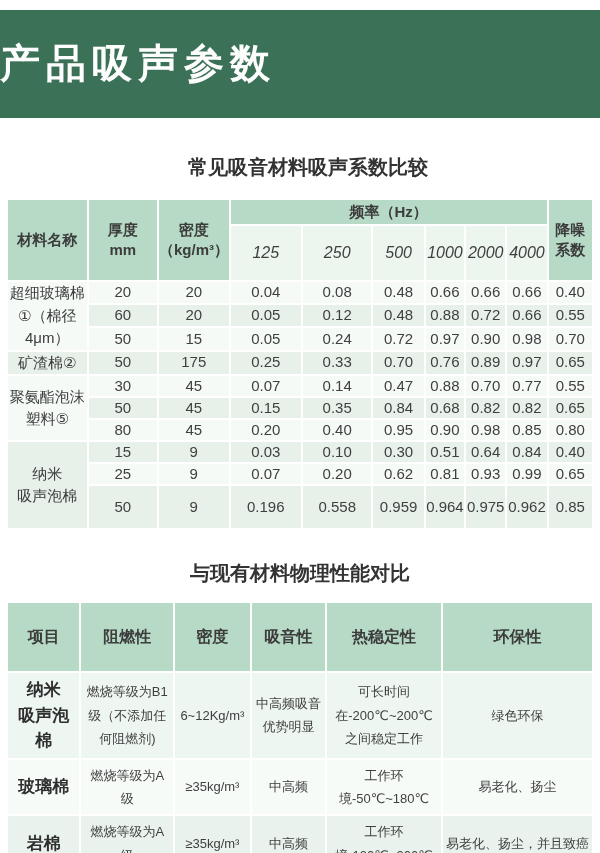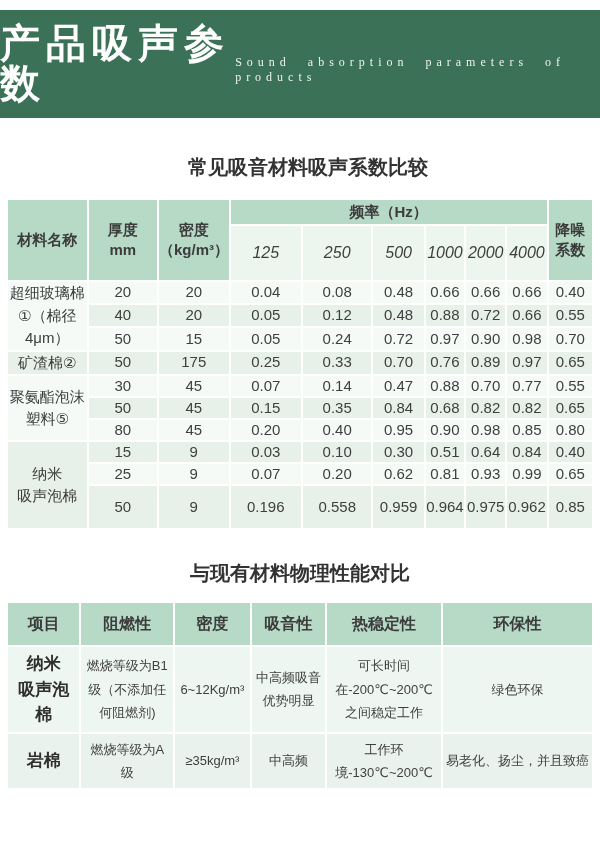--- a/index.html
+++ b/index.html
@@ -31,33 +31,32 @@
   .t1 tbody tr { height:20px; }
   .t1 tbody tr.tall { height:42px; }
   .t1 tbody td { font-size:15px; color:#3f3f3f; word-break:break-all; line-height:1.25; }
   .t1 tr.r-light td { background:#f5faf7; }
   .t1 tr.r-green td { background:#e7f1ea; }
   .t1 td.mat { background:#cfe7d8; color:#3d3d3d; white-space:pre-line; line-height:1.5;
                word-break:normal; }
 
   
   .t2 { width:588px; }
-  .t2 th { background:#b6dac6; font-weight:bold; font-size:16px; color:#3c3c3c; height:42px; }
+  .t2 th { background:#b6dac6; font-weight:bold; font-size:16px; color:#3c3c3c; height:68px; }
   .t2 td { font-size:13px; color:#3f3f3f; line-height:1.8; padding:4px 3px; }
   .t2 td.item { font-size:17px; font-weight:bold; color:#2f2f2f; white-space:pre-line; line-height:1.5; }
   .t2 tr.p1 td { background:#eef6f1; height:80px; }
   .t2 tr.p2 td { background:#f7fbf8; height:52px; }
   .t2 tr.p3 td { background:#e9f2ec; height:54px; }
 </style>
 </head>
 <body>
 
 <header class="banner">
   <div class="banner-title">产品吸声参数</div>
-  <div class="banner-sub">Sound absorption parameters of products</div>
 </header>
 
 <h2 class="section-title st1">常见吸音材料吸声系数比较</h2>
 
 <table class="t1">
   <colgroup>
     <col style="width:78px">
       <col style="width:68px">
       <col style="width:69px">
     <col style="width:70px">
@@ -97,21 +96,21 @@
       <td>20</td>
       <td>0.04</td>
       <td>0.08</td>
       <td>0.48</td>
       <td>0.66</td>
       <td>0.66</td>
       <td>0.66</td>
       <td>0.40</td>
     </tr>
     <tr class="r-green">
-      <td>40</td>
+      <td>60</td>
       <td>20</td>
       <td>0.05</td>
       <td>0.12</td>
       <td>0.48</td>
       <td>0.88</td>
       <td>0.72</td>
       <td>0.66</td>
       <td>0.55</td>
     </tr>
     <tr class="r-light">
@@ -234,20 +233,28 @@
   <tbody>
     <tr class="p1">
       <td class="item">纳米
 吸声泡棉</td>
       <td>燃烧等级为B1级（不添加任何阻燃剂)</td>
       <td>6~12Kg/m³</td>
       <td>中高频吸音优势明显</td>
       <td>可长时间在-200℃~200℃之间稳定工作</td>
       <td>绿色环保</td>
     </tr>
+    <tr class="p2">
+      <td class="item">玻璃棉</td>
+      <td>燃烧等级为A级</td>
+      <td>≥35kg/m³</td>
+      <td>中高频</td>
+      <td>工作环境-50℃~180℃</td>
+      <td>易老化、扬尘</td>
+    </tr>
     <tr class="p3">
       <td class="item">岩棉</td>
       <td>燃烧等级为A级</td>
       <td>≥35kg/m³</td>
       <td>中高频</td>
       <td>工作环境-130℃~200℃</td>
       <td>易老化、扬尘，并且致癌</td>
     </tr>
   </tbody>
 </table>

